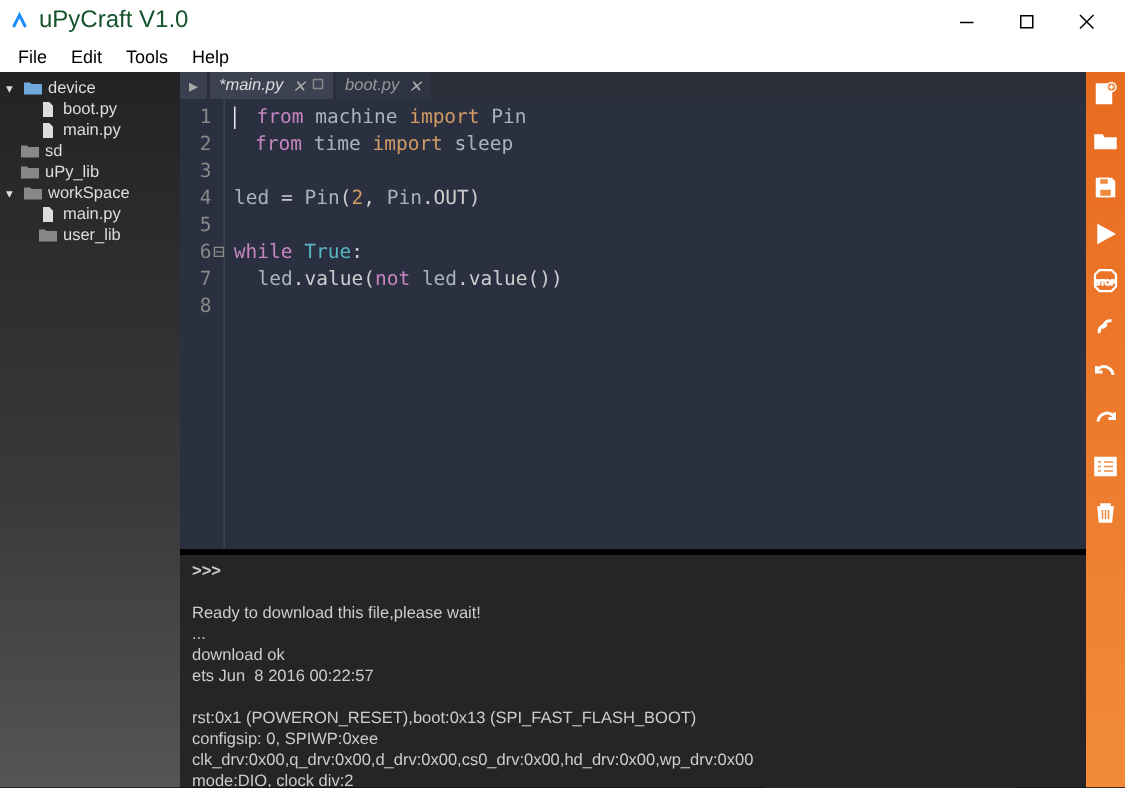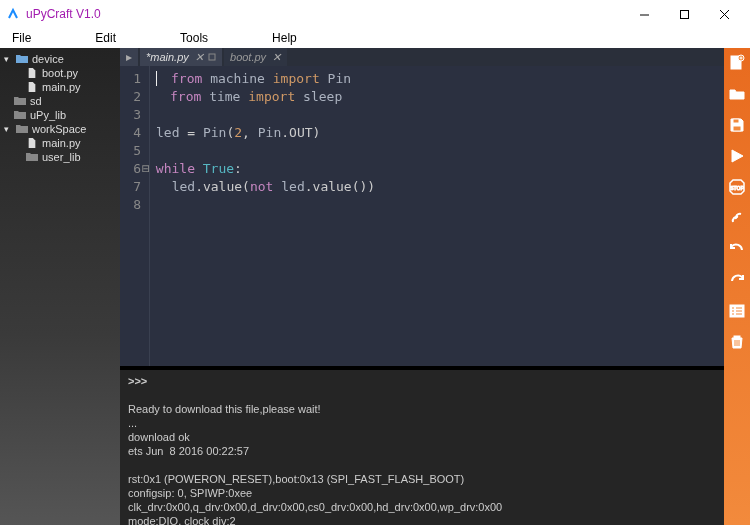--- a/index.html
+++ b/index.html
@@ -1,27 +1,27 @@
 <!DOCTYPE html>
 <html><head>
 <meta charset="utf-8">
 <style>
 * { box-sizing: border-box; margin: 0; padding: 0; }
 html, body { width: 750px; height: 525px; overflow: hidden; font-family: "Segoe UI", Tahoma, sans-serif; background: #000; }
 
 
 .titlebar { height: 28px; background: #fff; display: flex; align-items: center; padding: 0 6px; }
 .titlebar .app-icon { width: 14px; height: 14px; margin-right: 6px; display: flex; align-items: center; }
-.titlebar .title { font-size: 12px; color: #a21caf; flex: 1; }
+.titlebar .title { font-size: 16px; color: #14532d; flex: 1; }
 .winbtns { display: flex; }
 .winbtn { width: 40px; height: 28px; display: flex; align-items: center; justify-content: center; font-size: 13px; color: #000; }
 .winbtn svg { stroke: #000; }
 
 
-.menubar { height: 20px; background: #fff; display: flex; align-items: center; padding: 0 4px; font-size: 12px; gap: 48px; }
+.menubar { height: 20px; background: #fff; display: flex; align-items: center; padding: 0 4px; font-size: 12px; }
 .menubar .menuitem { padding: 0 8px; height: 100%; display: flex; align-items: center; }
 
 
 .main { display: flex; height: calc(100% - 48px); }
 
 
 .sidebar { width: 120px; background: linear-gradient(180deg, #232323 0%, #3a3a3a 60%, #555 100%); color: #ddd; font-size: 11px; padding: 4px 2px; overflow: hidden; }
 .tree-item { display: flex; align-items: center; gap: 4px; padding: 1px 2px; white-space: nowrap; }
 .tree-item.child { padding-left: 24px; }
 .tree-item.expand { padding-left: 2px; }

